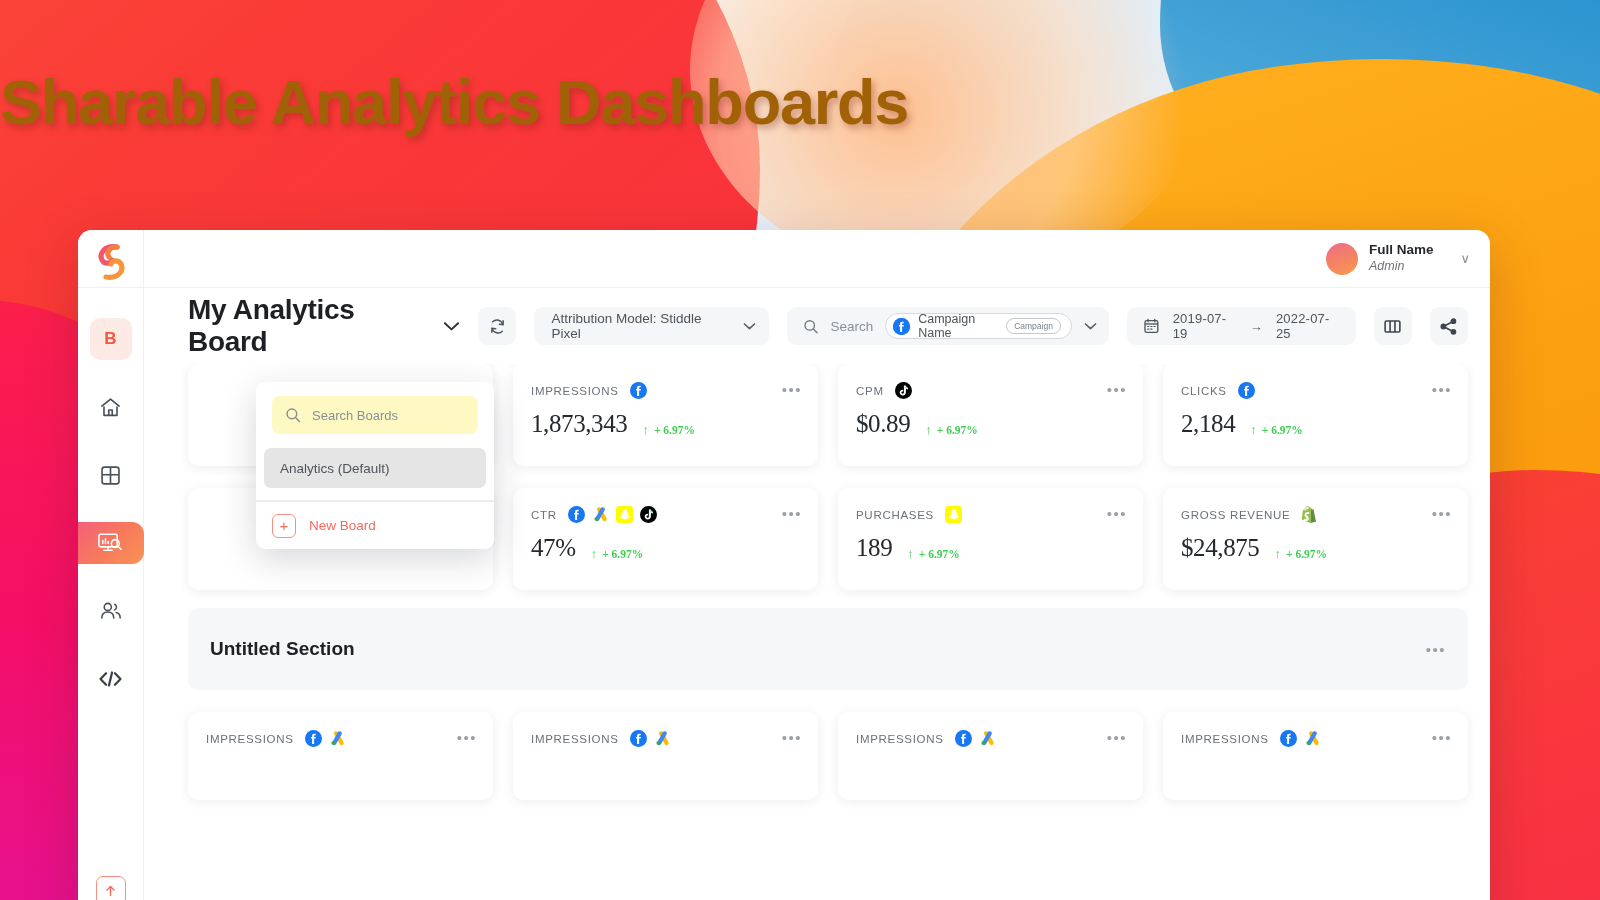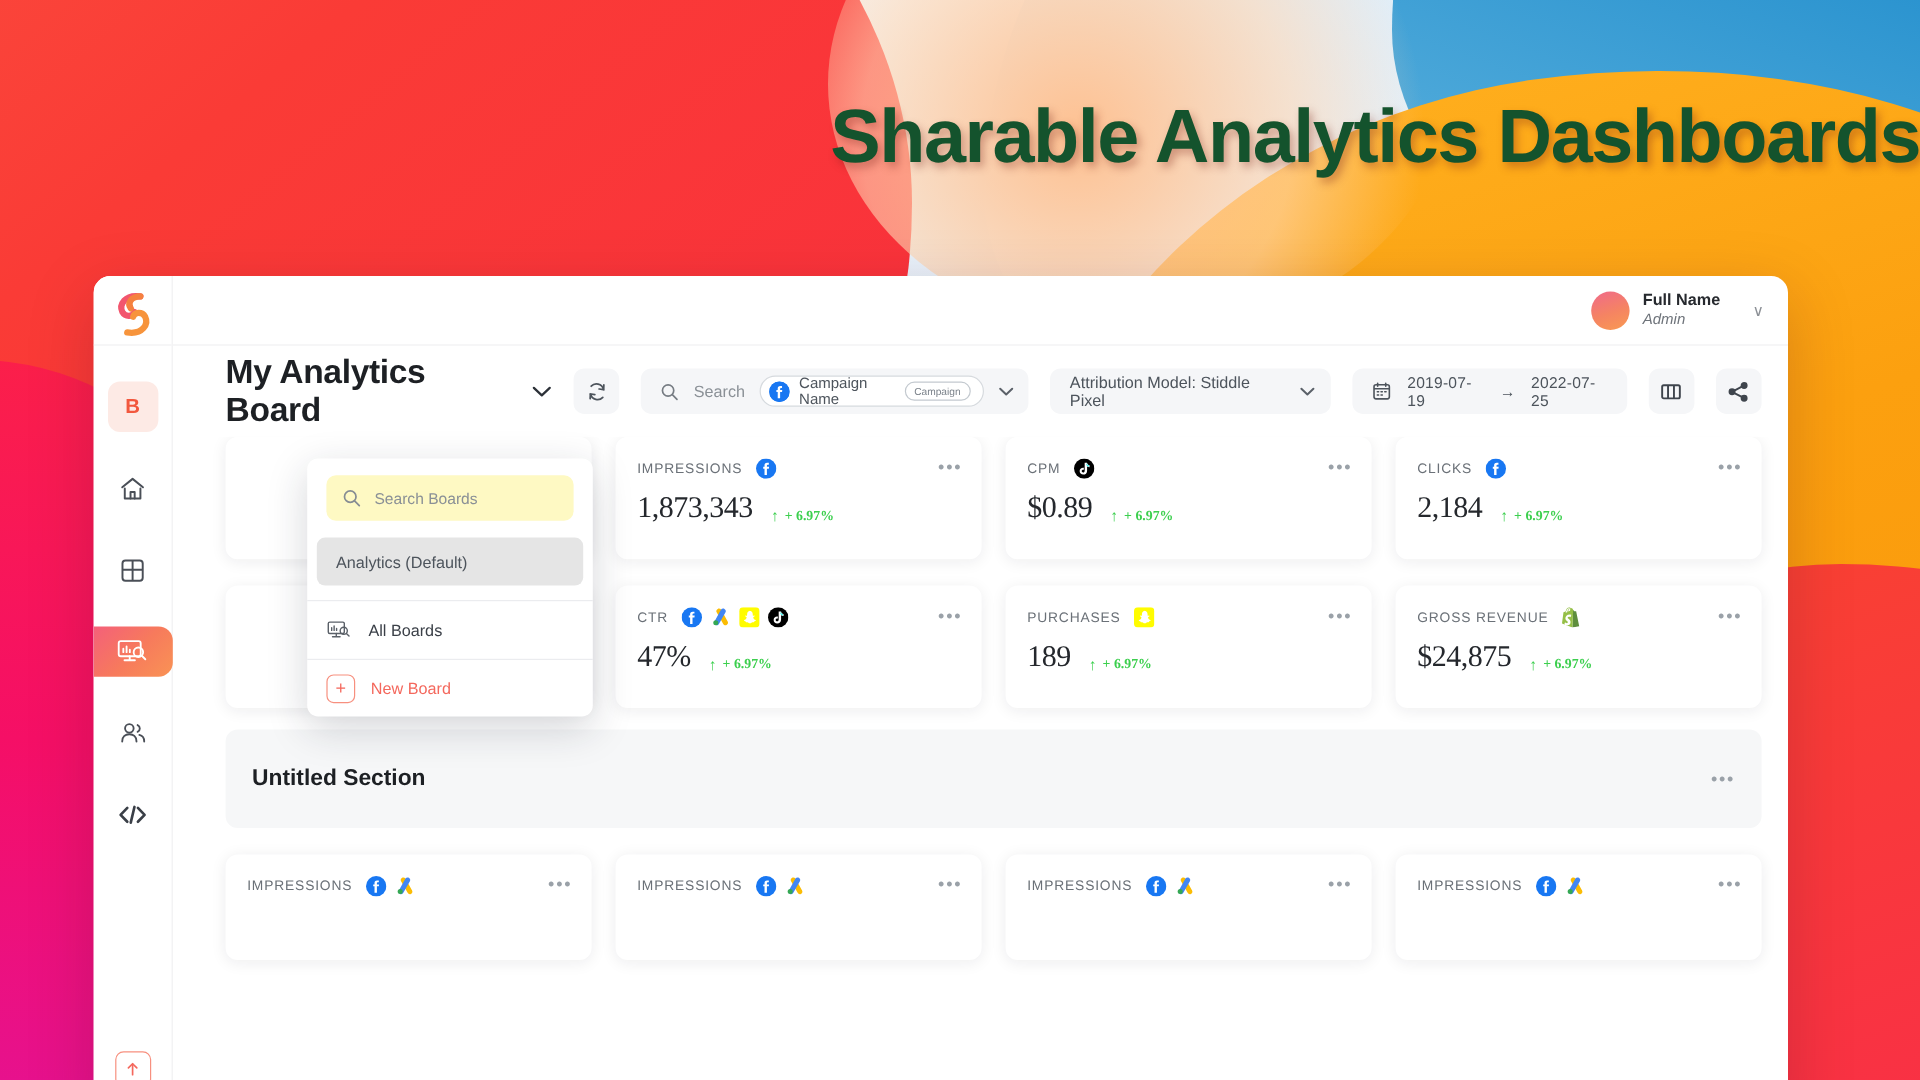--- a/index.html
+++ b/index.html
@@ -58,26 +58,26 @@
   .blob-peach {
     width: 520px; height: 420px;
     left: 690px; top: -140px;
     background: radial-gradient(circle at 40% 60%, rgba(255,190,140,.95) 0%, rgba(255,215,180,.6) 45%, rgba(255,255,255,0) 72%);
     border-radius: 50%;
   }
 
   
   #hero-title {
     position: absolute; z-index: 3;
-    left: 0; right: 0; top: 78px;
-    text-align: right;
+    left: 0; right: 0; top: 66px;
+    text-align: left;
     font-size: 63px;
     font-weight: bold;
     letter-spacing: -1.2px;
-    color: #14532d;
+    color: #a16207;
     text-shadow: 3px 4px 7px rgba(120,30,20,.34);
   }
 
   
   #app {
     position: absolute; z-index: 4;
     left: 78px; top: 230px;
     width: 1412px; height: 700px;
     background: #fff;
     border-radius: 14px 14px 0 0;
@@ -355,20 +355,29 @@
         </span>
       </div>
 
       <div class="tb-btn tb-icon-btn">
         <svg width="19" height="19" viewBox="0 0 22 22" fill="none" stroke="#4d545c" stroke-width="1.7" stroke-linecap="round">
           <path d="M17.2 8.6 A7 7 0 0 0 5.4 5.6"></path>
           <path d="M4.8 13.4 A7 7 0 0 0 16.6 16.4"></path>
           <path d="M17.6 4.4 L17.4 8.9 L13.1 8.3"></path>
           <path d="M4.4 17.6 L4.6 13.1 L8.9 13.7"></path>
         </svg>
+      </div>
+
+      <div class="tb-btn">
+        <span style="padding:0 10px 0 4px">Attribution Model: Stiddle Pixel</span>
+        <span class="caret-sm">
+          <svg width="13" height="9" viewBox="0 0 14 9" fill="none" stroke="#5b6169" stroke-width="1.8" stroke-linecap="round" stroke-linejoin="round">
+              <path d="M1.6 1.8 L7 6.9 L12.4 1.8"></path>
+            </svg>
+        </span>
       </div>
 
       <div class="tb-btn" id="search-group">
         <svg width="17" height="17" viewBox="0 0 20 20" fill="none" stroke="#767c83" stroke-width="1.8" stroke-linecap="round">
           <circle cx="8.6" cy="8.6" r="6"></circle>
             <path d="M13.1 13.1 L18 18"></path>
         </svg>
         <span id="search-placeholder">Search</span>
         <span id="campaign-chip">
           <span class="bi" style="background:#1877f2">
@@ -380,29 +389,20 @@
           <span class="chip-label">Campaign Name</span>
           <span class="chip-tag">Campaign</span>
         </span>
         <span class="caret-sm">
           <svg width="13" height="9" viewBox="0 0 14 9" fill="none" stroke="#5b6169" stroke-width="1.8" stroke-linecap="round" stroke-linejoin="round">
               <path d="M1.6 1.8 L7 6.9 L12.4 1.8"></path>
             </svg>
         </span>
       </div>
 
-      <div class="tb-btn">
-        <span style="padding:0 10px 0 4px">Attribution Model: Stiddle Pixel</span>
-        <span class="caret-sm">
-          <svg width="13" height="9" viewBox="0 0 14 9" fill="none" stroke="#5b6169" stroke-width="1.8" stroke-linecap="round" stroke-linejoin="round">
-              <path d="M1.6 1.8 L7 6.9 L12.4 1.8"></path>
-            </svg>
-        </span>
-      </div>
-
       <div class="tb-btn" id="date-range">
         <svg width="18" height="18" viewBox="0 0 20 20" fill="none" stroke="#4d545c" stroke-width="1.6">
           <rect x="2.4" y="3.6" width="15.2" height="14" rx="2"></rect>
           <path d="M2.4 7.6 H17.6" stroke-width="1.6"></path>
           <path d="M6 2.2 V5 M14 2.2 V5" stroke-linecap="round"></path>
           <path d="M5.6 10.6 h1.4 M9.3 10.6 h1.4 M13 10.6 h1.4 M5.6 13.8 h1.4 M9.3 13.8 h1.4" stroke-width="1.4" stroke-linecap="round"></path>
         </svg>
         <span class="dt">2019-07-19</span>
         <span class="dt">→</span>
         <span class="dt">2022-07-25</span>
@@ -648,30 +648,20 @@
           <circle cx="8.6" cy="8.6" r="6"></circle>
             <path d="M13.1 13.1 L18 18"></path>
         </svg>
         <span id="dd-search-ph">Search Boards</span>
       </div>
 
       <div class="dd-item sel">Analytics (Default)</div>
 
       <div class="dd-sep"></div>
 
-      <div class="dd-row">
-        <svg width="22" height="19" viewBox="0 0 28 24" fill="none" stroke="#5a6068" stroke-width="1.5" stroke-linecap="round">
-          <rect x="2" y="3" width="17" height="12" rx="1.6"></rect>
-          <path d="M10.5 15 V18 M6.5 18.5 H14.5"></path>
-          <path d="M5.6 11.8 V9 M8.2 11.8 V7.2 M10.8 11.8 V9.8"></path>
-          <circle cx="18.4" cy="12.2" r="3.8"></circle>
-          <path d="M21.2 15 L24 17.8"></path>
-        </svg>
-        <span>All Boards</span>
-      </div>
 
       <div class="dd-row new">
         <span class="plus-box">+</span>
         <span>New Board</span>
       </div>
     </div>
 
   </div>
 </div>
 

